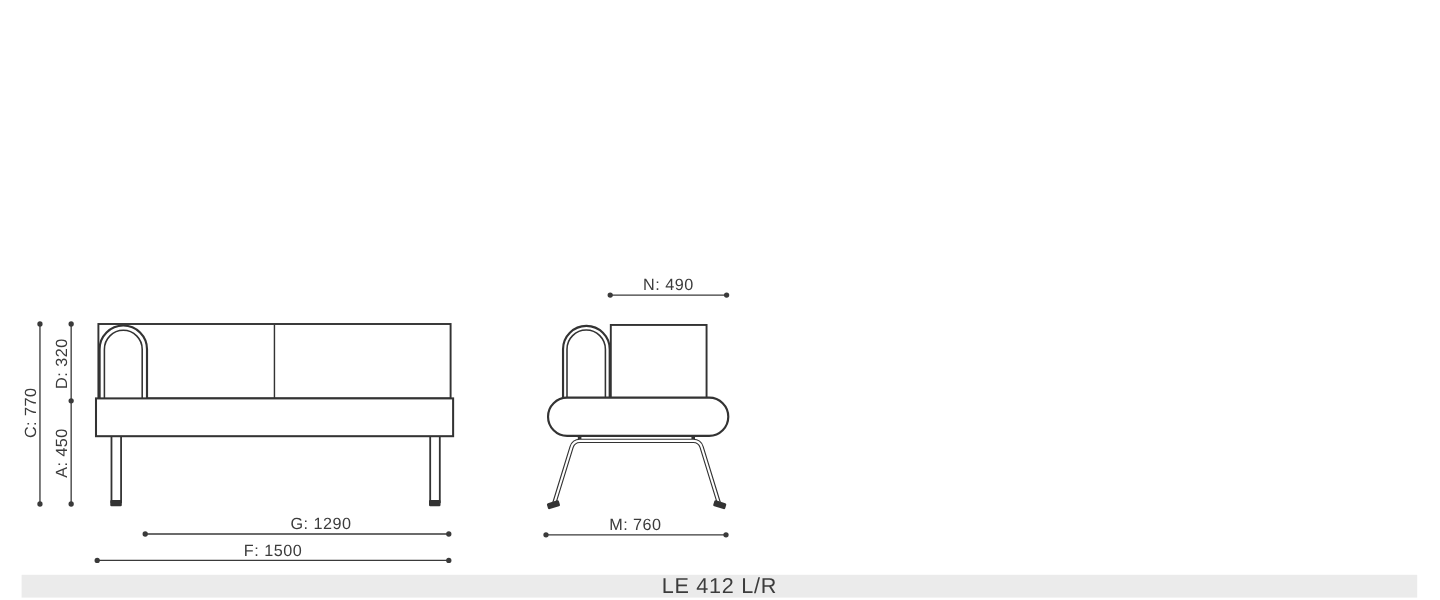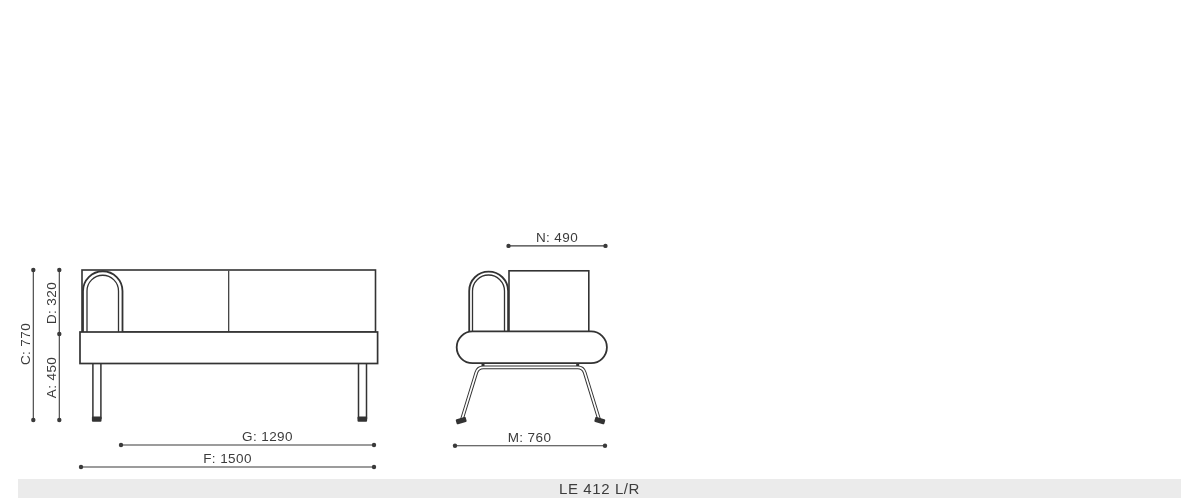--- a/index.html
+++ b/index.html
@@ -29,21 +29,21 @@
     left: 18px;
     top: 479px;
     width: 1163px;
     height: 19px;
     background: #ebebeb;
     display: flex;
     align-items: center;
     justify-content: center;
   }
   .footer-label {
-    font-size: 15px;
+    font-size: 18px;
     line-height: 19px;
     letter-spacing: 0.6px;
     color: #3c3c3c;
     white-space: nowrap;
   }
 </style>
 </head>
 <body>
 
 <div class="stage">

